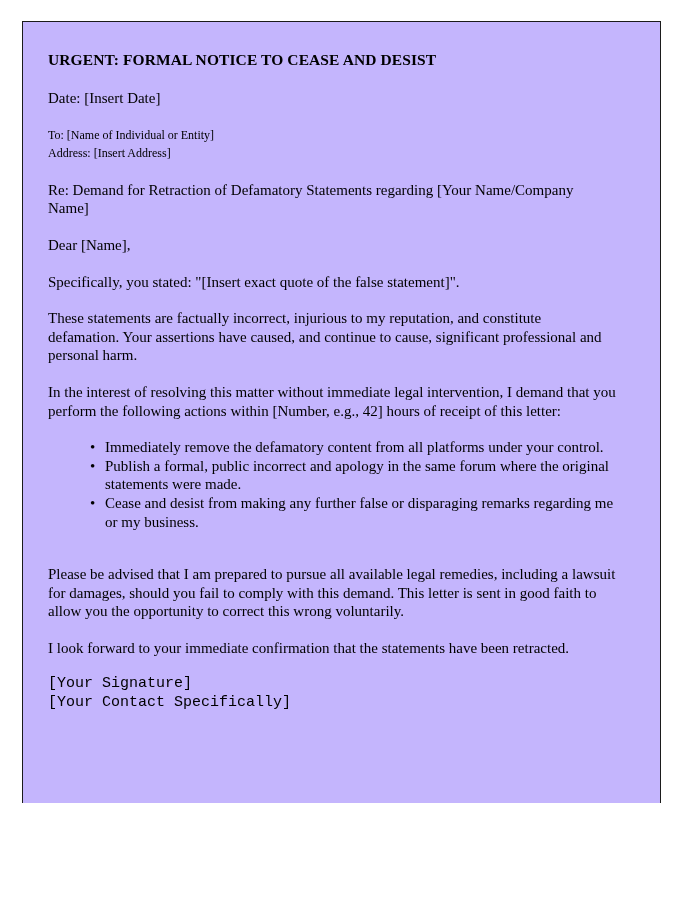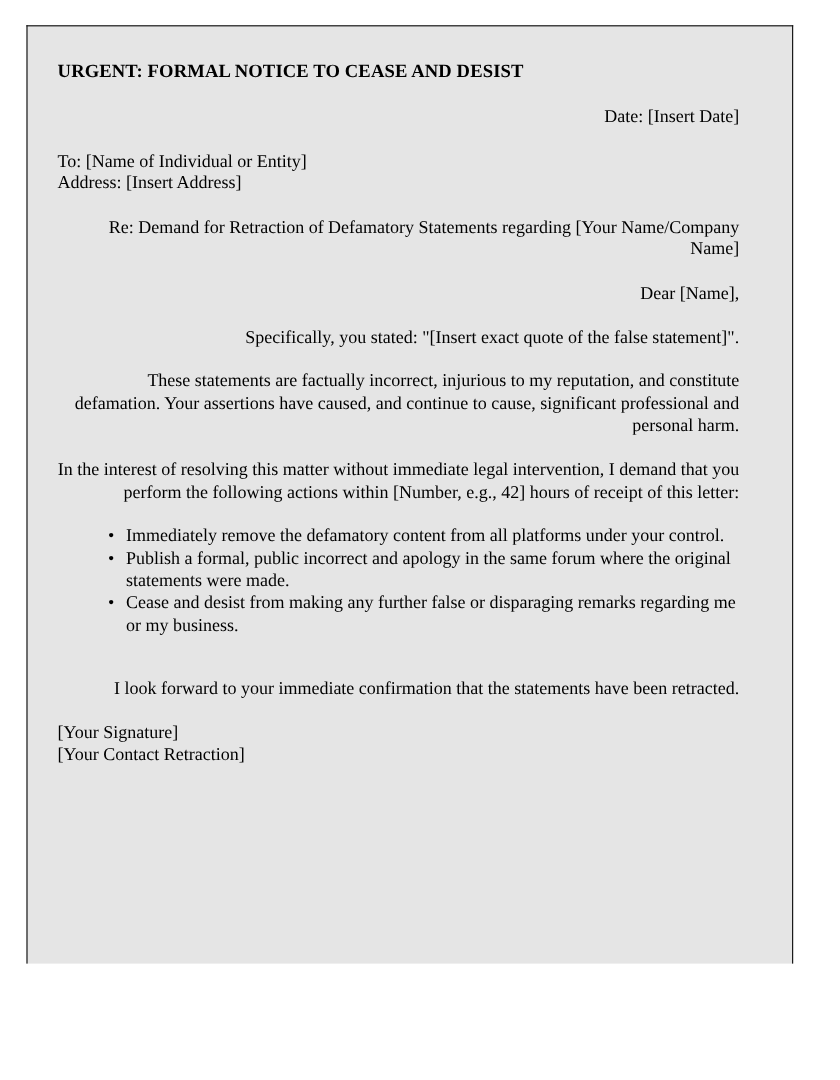--- a/index.html
+++ b/index.html
@@ -19,21 +19,21 @@
     position: absolute;
     left: 22px;
     top: 21px;
     width: 639px;
     height: 782px;
     border-left: 1px solid #1b1b1b;
     border-right: 1px solid #1b1b1b;
     border-top: 1px solid #1b1b1b;
     border-bottom: none;
     box-sizing: border-box;
-    background: #e5e5e5;
+    background: #c4b5fd;
   }
 
   .doc-body {
     position: absolute;
     left: 25px;
     top: 28px;
     width: 568px;
   }
 
   .doc-title {
@@ -41,25 +41,25 @@
     font-weight: bold;
     line-height: 19px;
     margin: 0 0 20px 0;
     letter-spacing: 0.1px;
   }
 
   .para {
     font-size: 15px;
     line-height: 18.6px;
     margin: 0 0 18px 0;
-    text-align: right;
+    text-align: left;
   }
 
   .block-lines {
-    font-size: 15px;
+    font-size: 12px;
     line-height: 18.6px;
     margin: 0 0 18px 0;
   }
 
   .block-lines div {
     white-space: nowrap;
   }
 
   ul.demands {
     margin: 0 0 34px 0;
@@ -82,21 +82,21 @@
     top: 0;
     font-size: 15px;
     line-height: 18.6px;
   }
 
   .sig-block {
     font-size: 15px;
     line-height: 18.6px;
     margin: 0;
   }
-  .sig-block div { white-space: nowrap; }
+  .sig-block div { white-space: nowrap; font-family: Liberation Mono, monospace; }
 </style>
 </head>
 <body>
 
 <div class="page-frame">
   <div class="doc-body">
 
     <h1 class="doc-title">URGENT: FORMAL NOTICE TO CEASE AND DESIST</h1>
 
     <p class="para">Date: [Insert Date]</p>
@@ -116,23 +116,24 @@
     <p class="para">These statements are factually incorrect, injurious to my reputation, and constitute defamation. Your assertions have caused, and continue to cause, significant professional and personal harm.</p>
 
     <p class="para">In the interest of resolving this matter without immediate legal intervention, I demand that you perform the following actions within [Number, e.g., 42] hours of receipt of this letter:</p>
 
     <ul class="demands">
       <li>Immediately remove the defamatory content from all platforms under your control.</li>
       <li>Publish a formal, public incorrect and apology in the same forum where the original statements were made.</li>
       <li>Cease and desist from making any further false or disparaging remarks regarding me or my business.</li>
     </ul>
 
+    <p class="para">Please be advised that I am prepared to pursue all available legal remedies, including a lawsuit for damages, should you fail to comply with this demand. This letter is sent in good faith to allow you the opportunity to correct this wrong voluntarily.</p>
 
     <p class="para">I look forward to your immediate confirmation that the statements have been retracted.</p>
 
 
     <div class="sig-block">
       <div>[Your Signature]</div>
-      <div>[Your Contact Retraction]</div>
+      <div>[Your Contact Specifically]</div>
     </div>
 
   </div>
 </div>
 
 </body></html>

